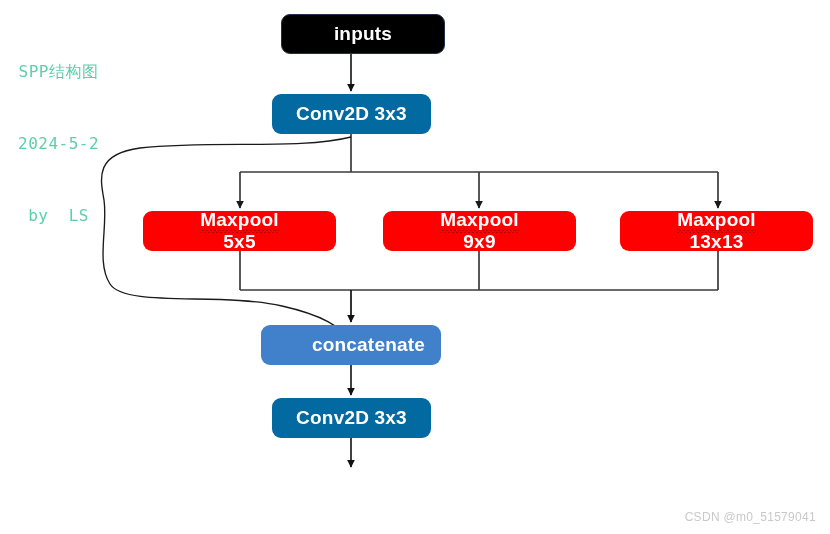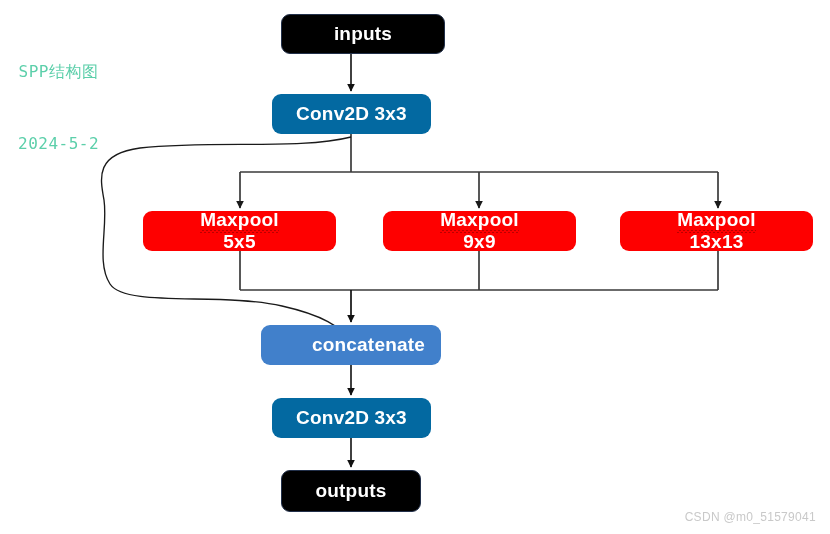--- a/index.html
+++ b/index.html
@@ -108,20 +108,21 @@
   }
 </style>
 </head>
 <body>
 
 <div id="canvas">
 
   <div id="caption">
     <div>SPP结构图</div>
     <div>2024-5-2</div>
+    <div>by  LS</div>
   </div>
 
   <svg id="wires" viewBox="0 0 830 534" xmlns="http://www.w3.org/2000/svg">
     <defs>
       <marker id="arrow" markerWidth="9" markerHeight="9" refX="7.2" refY="4.5" orient="auto" markerUnits="userSpaceOnUse">
         <path d="M0,0.6 L8,4.5 L0,8.4 z" fill="#111111"></path>
       </marker>
       <marker id="arrowDark" markerWidth="9" markerHeight="9" refX="7.2" refY="4.5" orient="auto" markerUnits="userSpaceOnUse">
         <path d="M0,0.6 L8,4.5 L0,8.4 z" fill="#1a1a1a"></path>
       </marker>
@@ -182,19 +183,16 @@
   </div>
 
   <div class="node concat" style="left:261px; top:325px; width:180px; height:40px;padding-left:35px;">
     <span>concatenate</span>
   </div>
 
   <div class="node conv" style="left:272px; top:398px; width:159px; height:40px;">
     <span>Conv2D 3x3</span>
   </div>
 
-  <div class="node terminal" style="left:281px; top:470px; width:140px; height:42px;">
-    <span>outputs</span>
-  </div>
 
   <div id="watermark">CSDN @m0_51579041</div>
 
 </div>
 
 </body></html>

